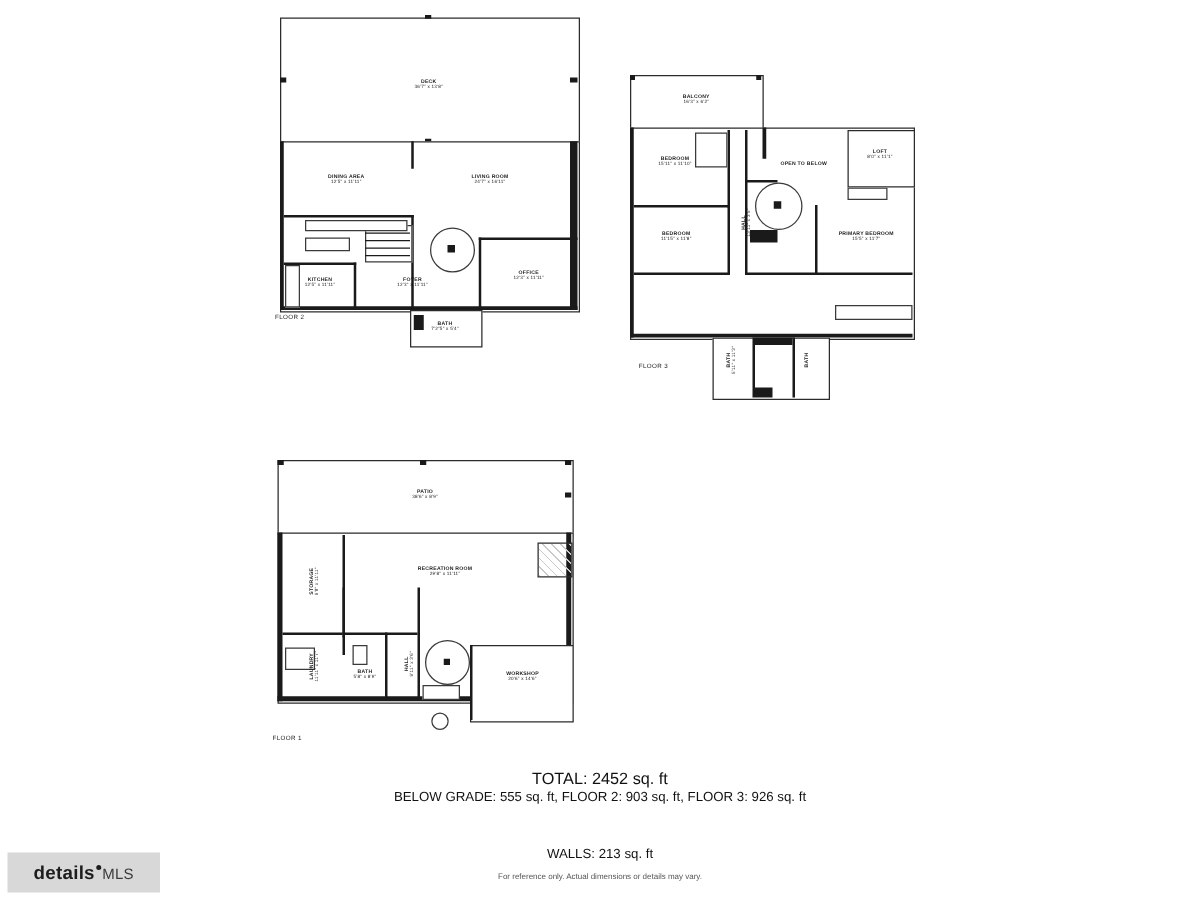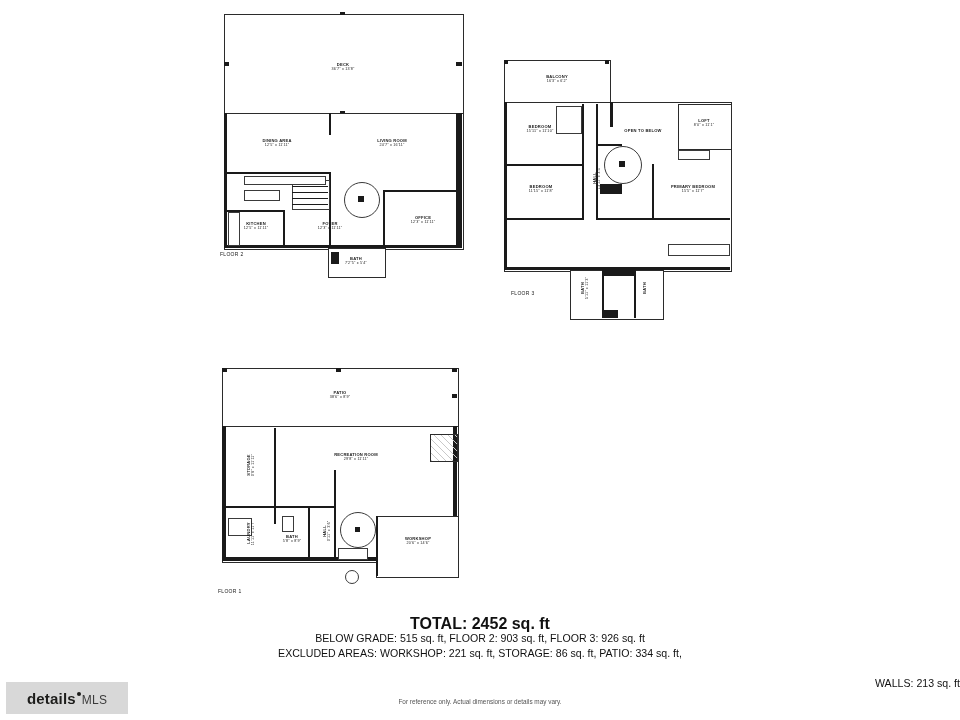--- a/index.html
+++ b/index.html
@@ -22,21 +22,21 @@
        font-size:4.1px;letter-spacing:.2px;color:#1a1a1a;white-space:nowrap;}
   .lbl .n{font-weight:bold;display:block;font-size:4.1px;}
   .lbl .d{display:block;font-size:3.7px;}
   .vlbl{position:absolute;transform-origin:0 0;}
   .floorcap{position:absolute;font-size:5px;color:#1a1a1a;letter-spacing:.3px;}
   .thin{position:absolute;border:1px solid #3a3a3a;background:#fff;}
   .stair{position:absolute;border:1px solid #3a3a3a;border-radius:50%;background:#fff;}
 
   
   .summary{position:absolute;left:0;width:960px;text-align:center;}
-  .sum-total{font-size:16px;font-weight:bold;color:#111;}
+  .sum-total{font-size:13px;font-weight:normal;color:#111;}
   .sum-line{font-size:10.6px;color:#111;margin-top:1px;}
   .disclaimer{position:absolute;left:0;width:960px;text-align:center;
               font-size:6.4px;color:#555;}
 
   
   .logo{position:absolute;background:#d8d8d8;display:flex;align-items:center;
         justify-content:center;}
   .logo-text{font-size:15px;color:#1d1d1b;letter-spacing:.2px;}
   .logo-text .b{font-weight:bold;}
   .logo-text .m{font-weight:normal;color:#3b3b3b;font-size:12px;}
@@ -269,23 +269,22 @@
       <div class="lbl" style="position:relative;left:0;top:0;width:46px;">
         <span class="n">HALL</span>
         <span class="d">9'11" x 3'6"</span>
       </div>
     </div>
 
     <div class="floorcap" style="left:0px;top:222px;">FLOOR 1</div>
   </div>
 
   <div class="summary sum-total" style="top:615px;">TOTAL: 2452 sq. ft</div>
-  <div class="summary sum-line" style="top:631px;">BELOW GRADE: 515 sq. ft, FLOOR 2: 903 sq. ft, FLOOR 3: 926 sq. ft</div>
-  <div class="summary sum-line" style="top:646px;">EXCLUDED AREAS: WORKSHOP: 221 sq. ft, STORAGE: 86 sq. ft, PATIO: 334 sq. ft,</div>
-  <div class="summary sum-line" style="top:676px;text-align:right;">WALLS: 213 sq. ft</div>
+  <div class="summary sum-line" style="top:631px;">BELOW GRADE: 555 sq. ft, FLOOR 2: 903 sq. ft, FLOOR 3: 926 sq. ft</div>
+  <div class="summary sum-line" style="top:676px;">WALLS: 213 sq. ft</div>
 
   <div class="disclaimer" style="top:698px;">For reference only. Actual dimensions or details may vary.</div>
 
   <div class="logo" style="left:6px;top:682px;width:122px;height:32px;">
     <div class="logo-text">
       <span class="b">details</span><span class="dot"></span><span class="m">MLS</span>
     </div>
   </div>
 
 </div>

